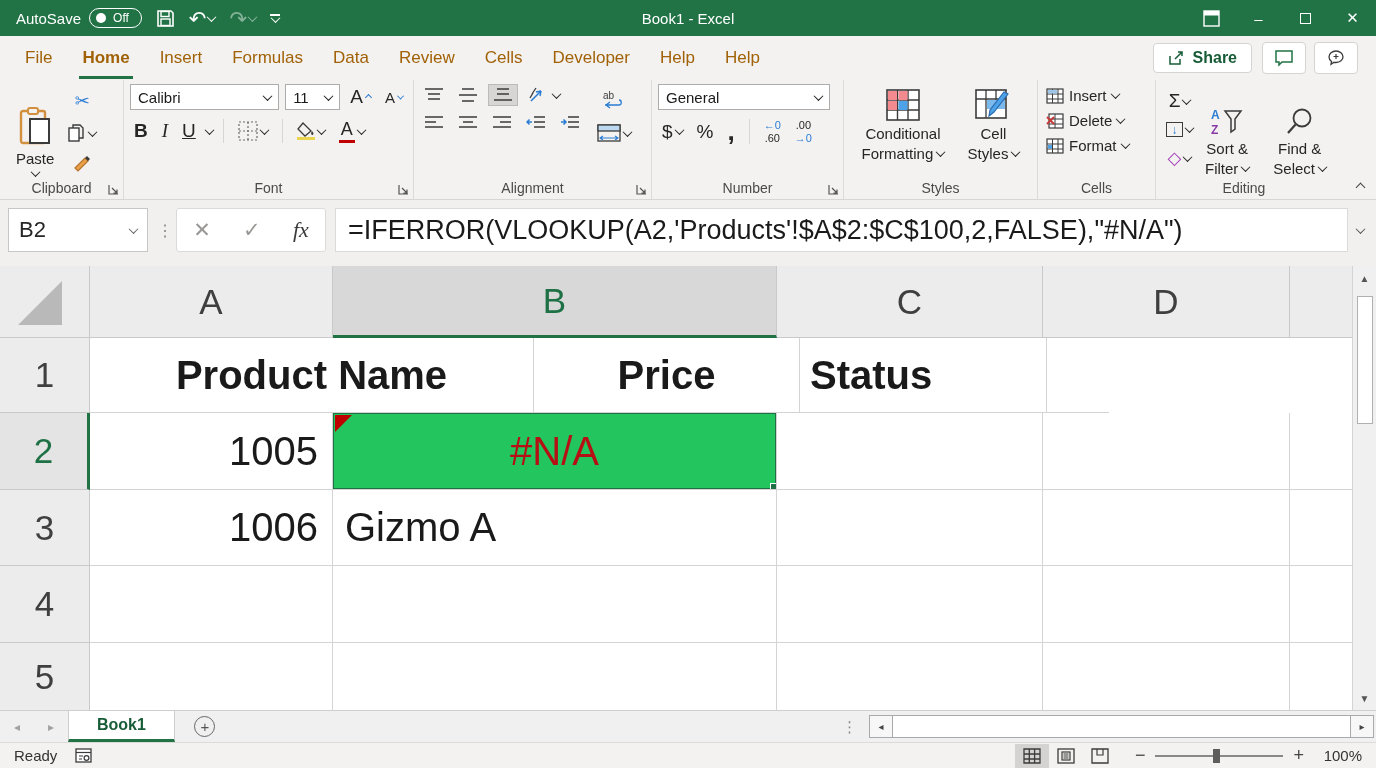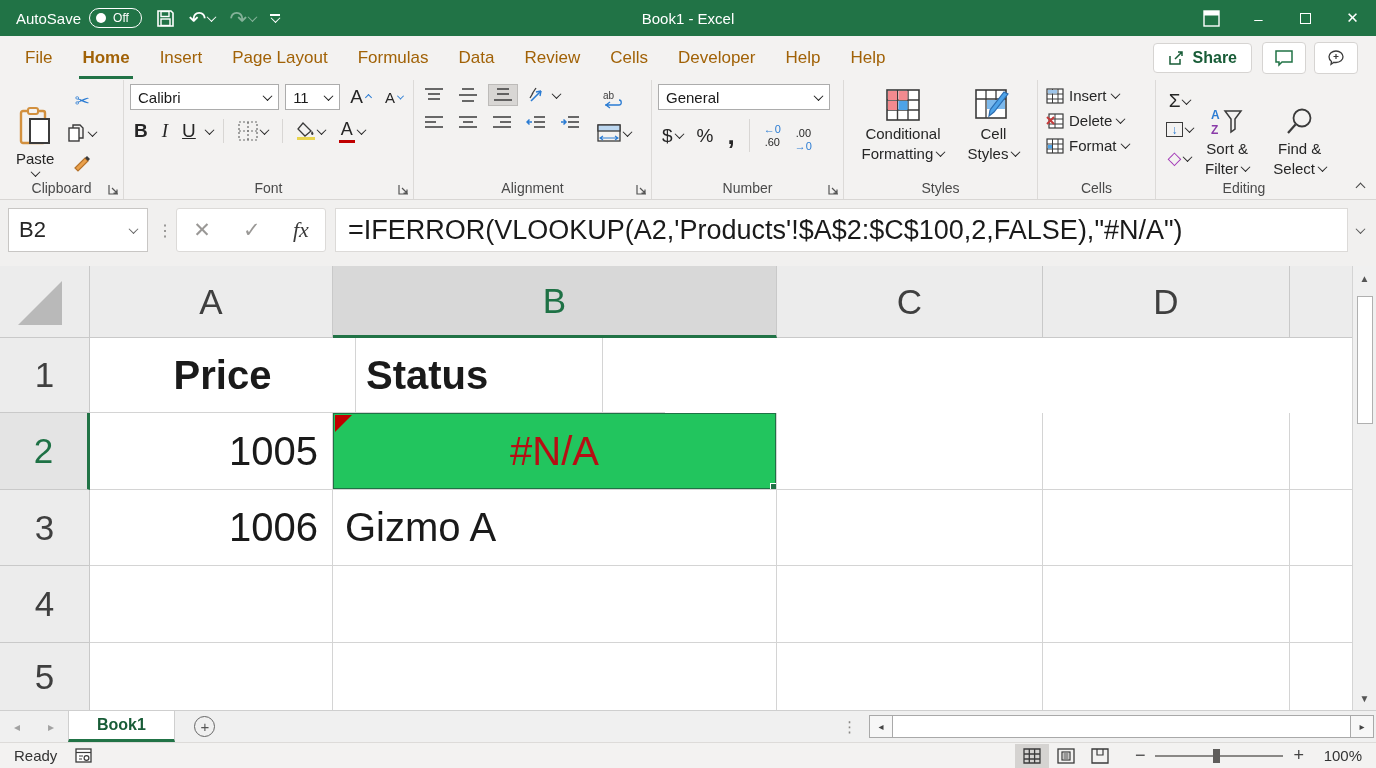--- a/index.html
+++ b/index.html
@@ -166,21 +166,20 @@
     <div class="wbtn">
         <span>✕</span>
       </div>
   </div>
 </div>
 
 <div class="tabrow">
   <div class="rtab">File</div>
   <div class="rtab active">Home</div>
   <div class="rtab">Insert</div>
-  <div class="rtab">Page Layout</div>
   <div class="rtab">Formulas</div>
   <div class="rtab">Data</div>
   <div class="rtab">Review</div>
   <div class="rtab">Cells</div>
   <div class="rtab">Developer</div>
   <div class="rtab">Help</div>
   <div class="rtab">Help</div>
   <div class="spacer"></div>
   <div class="sharebtn">
     <svg class="ic" width="18" height="16" viewBox="0 0 18 16">
@@ -397,21 +396,21 @@
             <span>,</span>
           </span>
         <span class="vsep"></span>
         <span class="ribtn">
           <span class="stack2" style="font-size:11px;">
             <span style="color:#2b7cd3;">←0</span>
               <span>.60</span>
           </span>
         </span>
         <span class="ribtn">
-          <span class="stack2" style="font-size:11px;margin-top:8px;">
+          <span class="stack2" style="font-size:11px;">
             <span>.00</span>
               <span style="color:#2b7cd3;">→0</span>
           </span>
         </span>
       </div>
     </div>
     <div class="glabel">Number</div>
     <svg class="launcher" width="11" height="11" viewBox="0 0 11 11">
         <path d="M1 1 v9 h9 M4 4 l5 5 M9 5.5 V9 H5.5" fill="none" stroke="#555" stroke-width="1.2"></path>
       </svg>
@@ -554,20 +553,21 @@
         </div>
       <div class="hcell ca">A</div>
       <div class="hcell cb colB-sel">B</div>
       <div class="hcell cc">C</div>
       <div class="hcell cd">D</div>
       <div class="hcell ce"></div>
     </div>
 
     <div class="grow r1">
       <div class="hcell rh">1</div>
+      <div class="cell cb bold center">Product Name</div>
       <div class="cell cc bold center">Price</div>
       <div class="cell cd bold left" style="padding-left:10px;">Status</div>
       <div class="cell ce" style="border-right:none;"></div>
     </div>
 
     <div class="grow r2">
       <div class="hcell rh rowh-sel">2</div>
       <div class="cell ca right">1005</div>
       <div class="cell cb errcell">
         <span class="errtri"></span>

